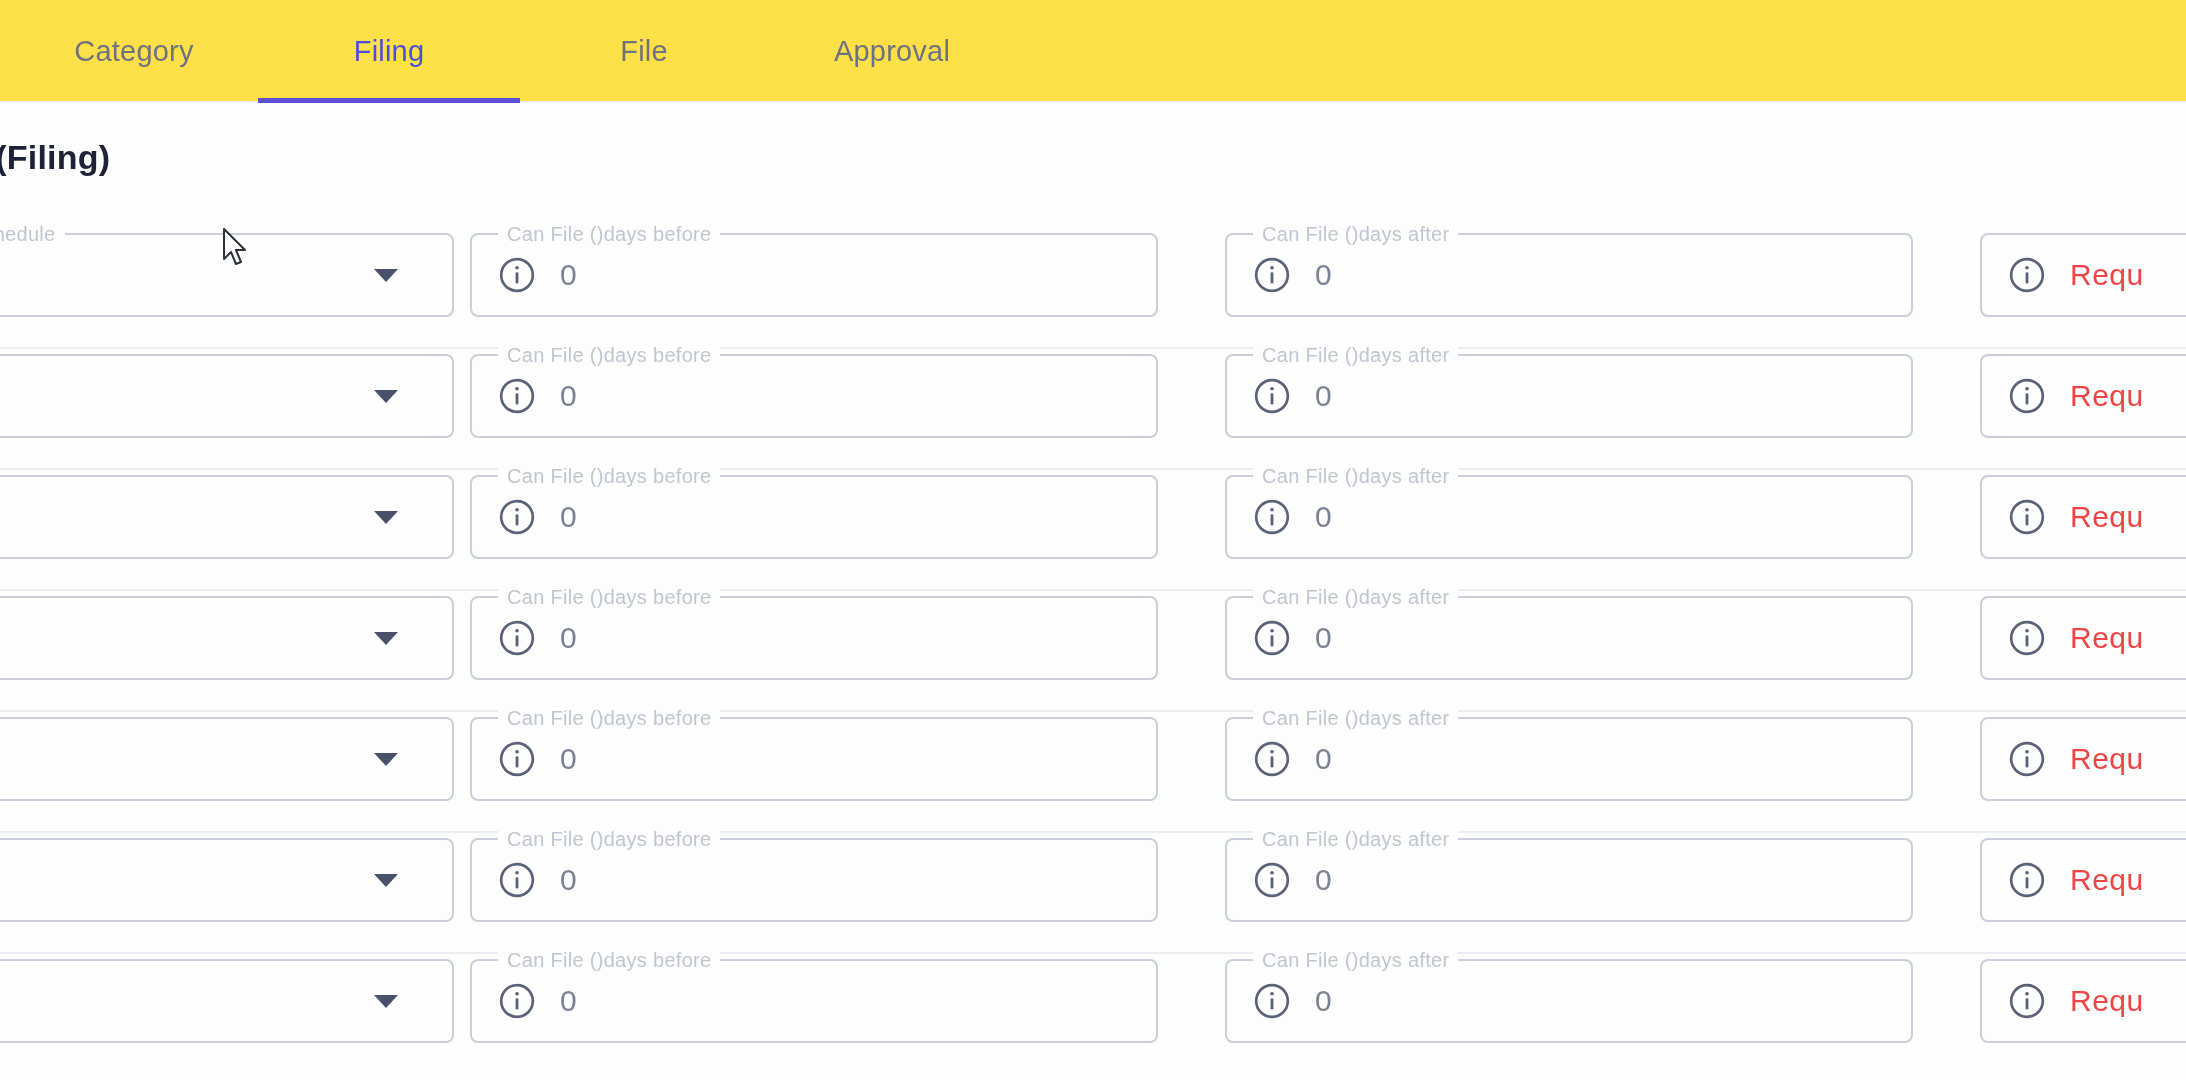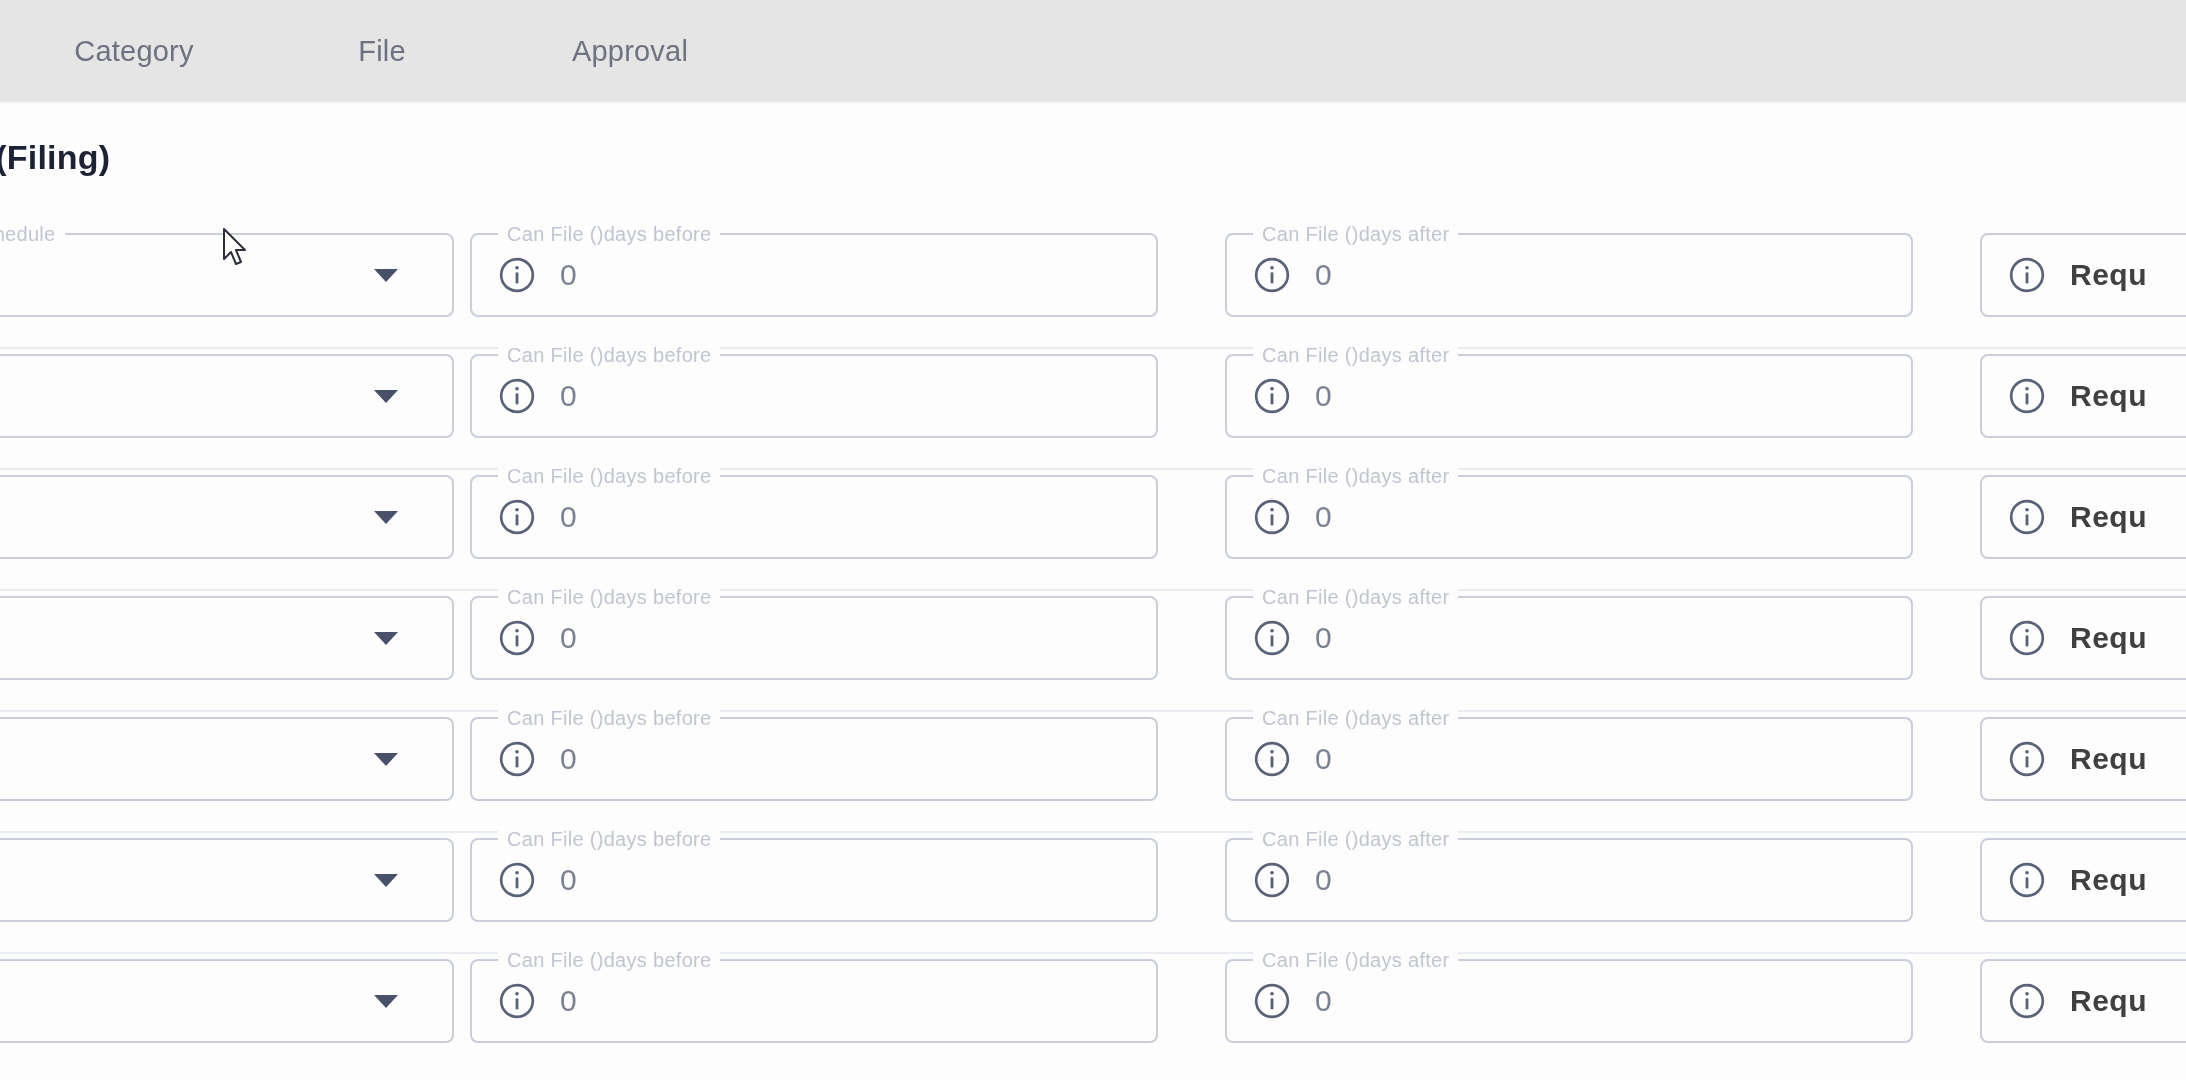--- a/index.html
+++ b/index.html
@@ -18,21 +18,21 @@
     width: 2186px;
     height: 1080px;
     background: #fdfdfe;
     overflow: hidden;
   }
 
   
   .tabbar {
     position: relative;
     height: 103px;
-    background: #e5e5e5;
+    background: #fde047;
     display: flex;
     align-items: center;
     padding-left: 10px;
   }
   .tabbar::after {
     content: "";
     position: absolute;
     left: 0; right: 0; bottom: 0;
     height: 2px;
     background: #eceef3;
@@ -172,24 +172,23 @@
     margin-right: 24px;
     display: block;
   }
   .num-value {
     font-size: 30px;
     color: #7b8191;
     letter-spacing: .5px;
   }
   .req-placeholder {
     font-size: 30px;
-    color: #404040;
+    color: #ef4444;
     letter-spacing: .5px;
     white-space: nowrap;
-    font-weight: bold;
   }
 
   
   .legend:empty { display: none; }
 
   
   .cursor {
     position: absolute;
     left: 222px;
     top: 228px;
@@ -201,20 +200,23 @@
 </style>
 </head>
 <body>
 
 <div class="app">
 
   <div class="tabbar">
     <div class="tab tab-0">
       <span>Category</span>
     </div>
+    <div class="tab tab-1 active">
+      <span>Filing</span>
+    </div>
     <div class="tab tab-2">
       <span>File</span>
     </div>
     <div class="tab tab-3">
       <span>Approval</span>
     </div>
   </div>
 
   <div class="page-title">riction(Filing)</div>
 

